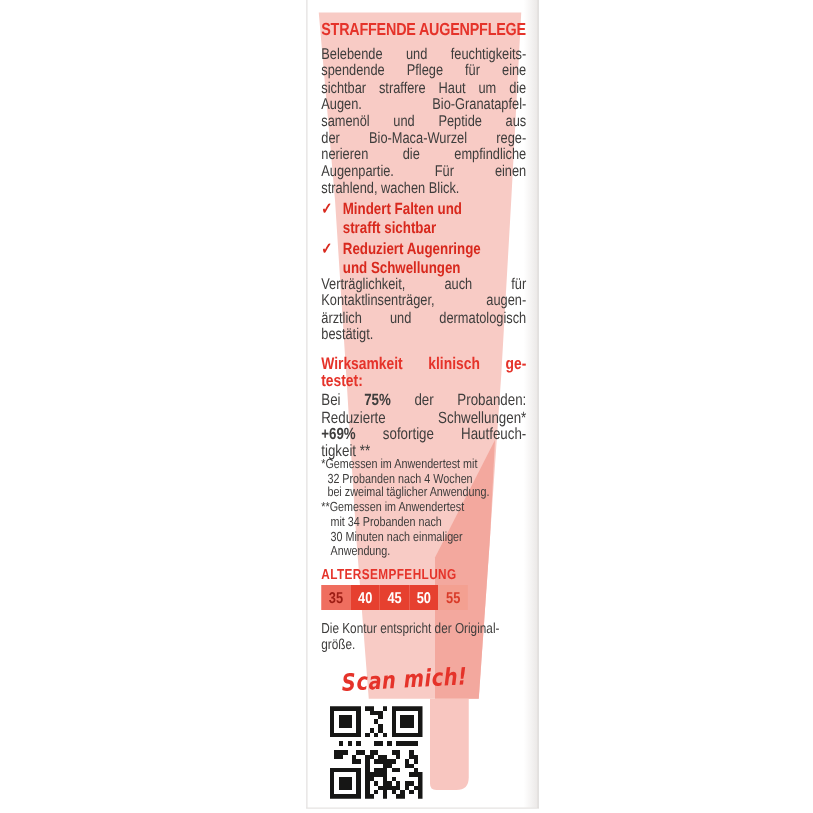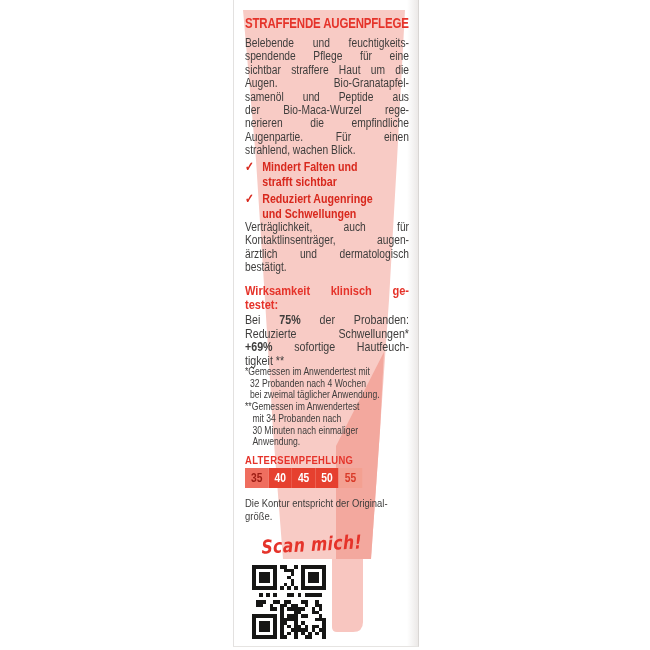--- a/index.html
+++ b/index.html
@@ -1,21 +1,21 @@
 <!DOCTYPE html>
 <html><head>
 <meta charset="utf-8">
 <style>
   html,body{margin:0;padding:0;}
   body{
     width:650px;height:650px;background:#ffffff;position:relative;overflow:hidden;
     font-family:"Liberation Sans", sans-serif;
     -webkit-font-smoothing:antialiased;
   }
-  .stage{position:absolute;inset:0;}
+  .stage{position:absolute;inset:0;margin-left:12px;}
   
   .card{
     position:absolute;left:233px;top:0;width:184px;height:646px;
     border-left:1px solid #e3e1e0;border-right:1px solid #d9d6d4;border-bottom:1px solid #e6e4e2;
     background:#ffffff;
   }
   .card::after{
     content:"";position:absolute;right:0;top:0;width:11px;height:100%;
     background:linear-gradient(to right, rgba(185,175,170,0), rgba(185,175,170,0.28));
   }

